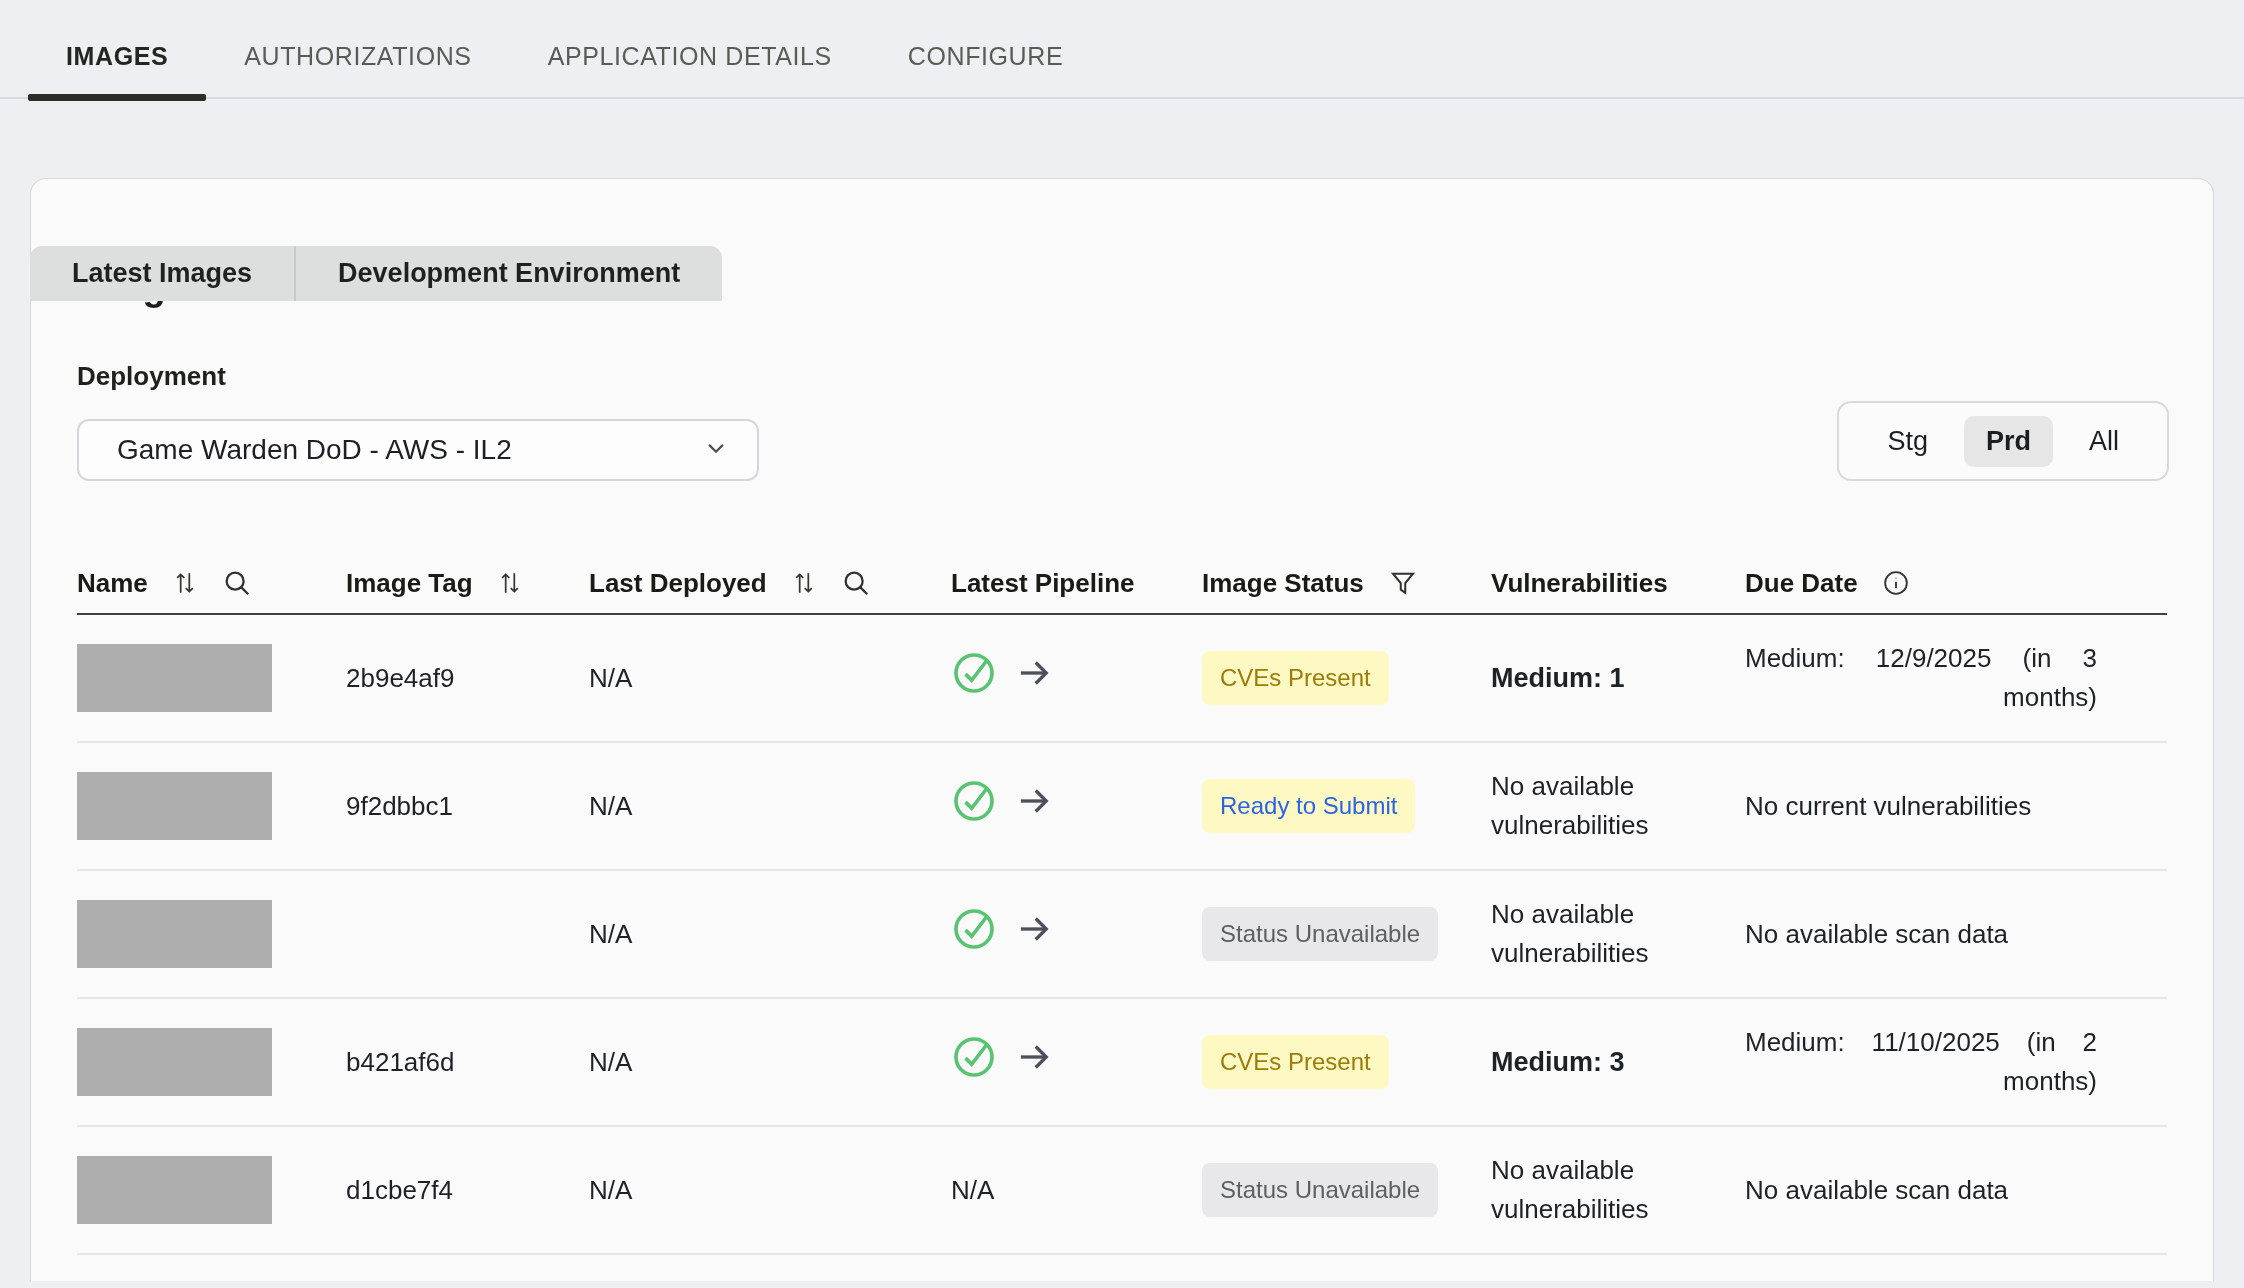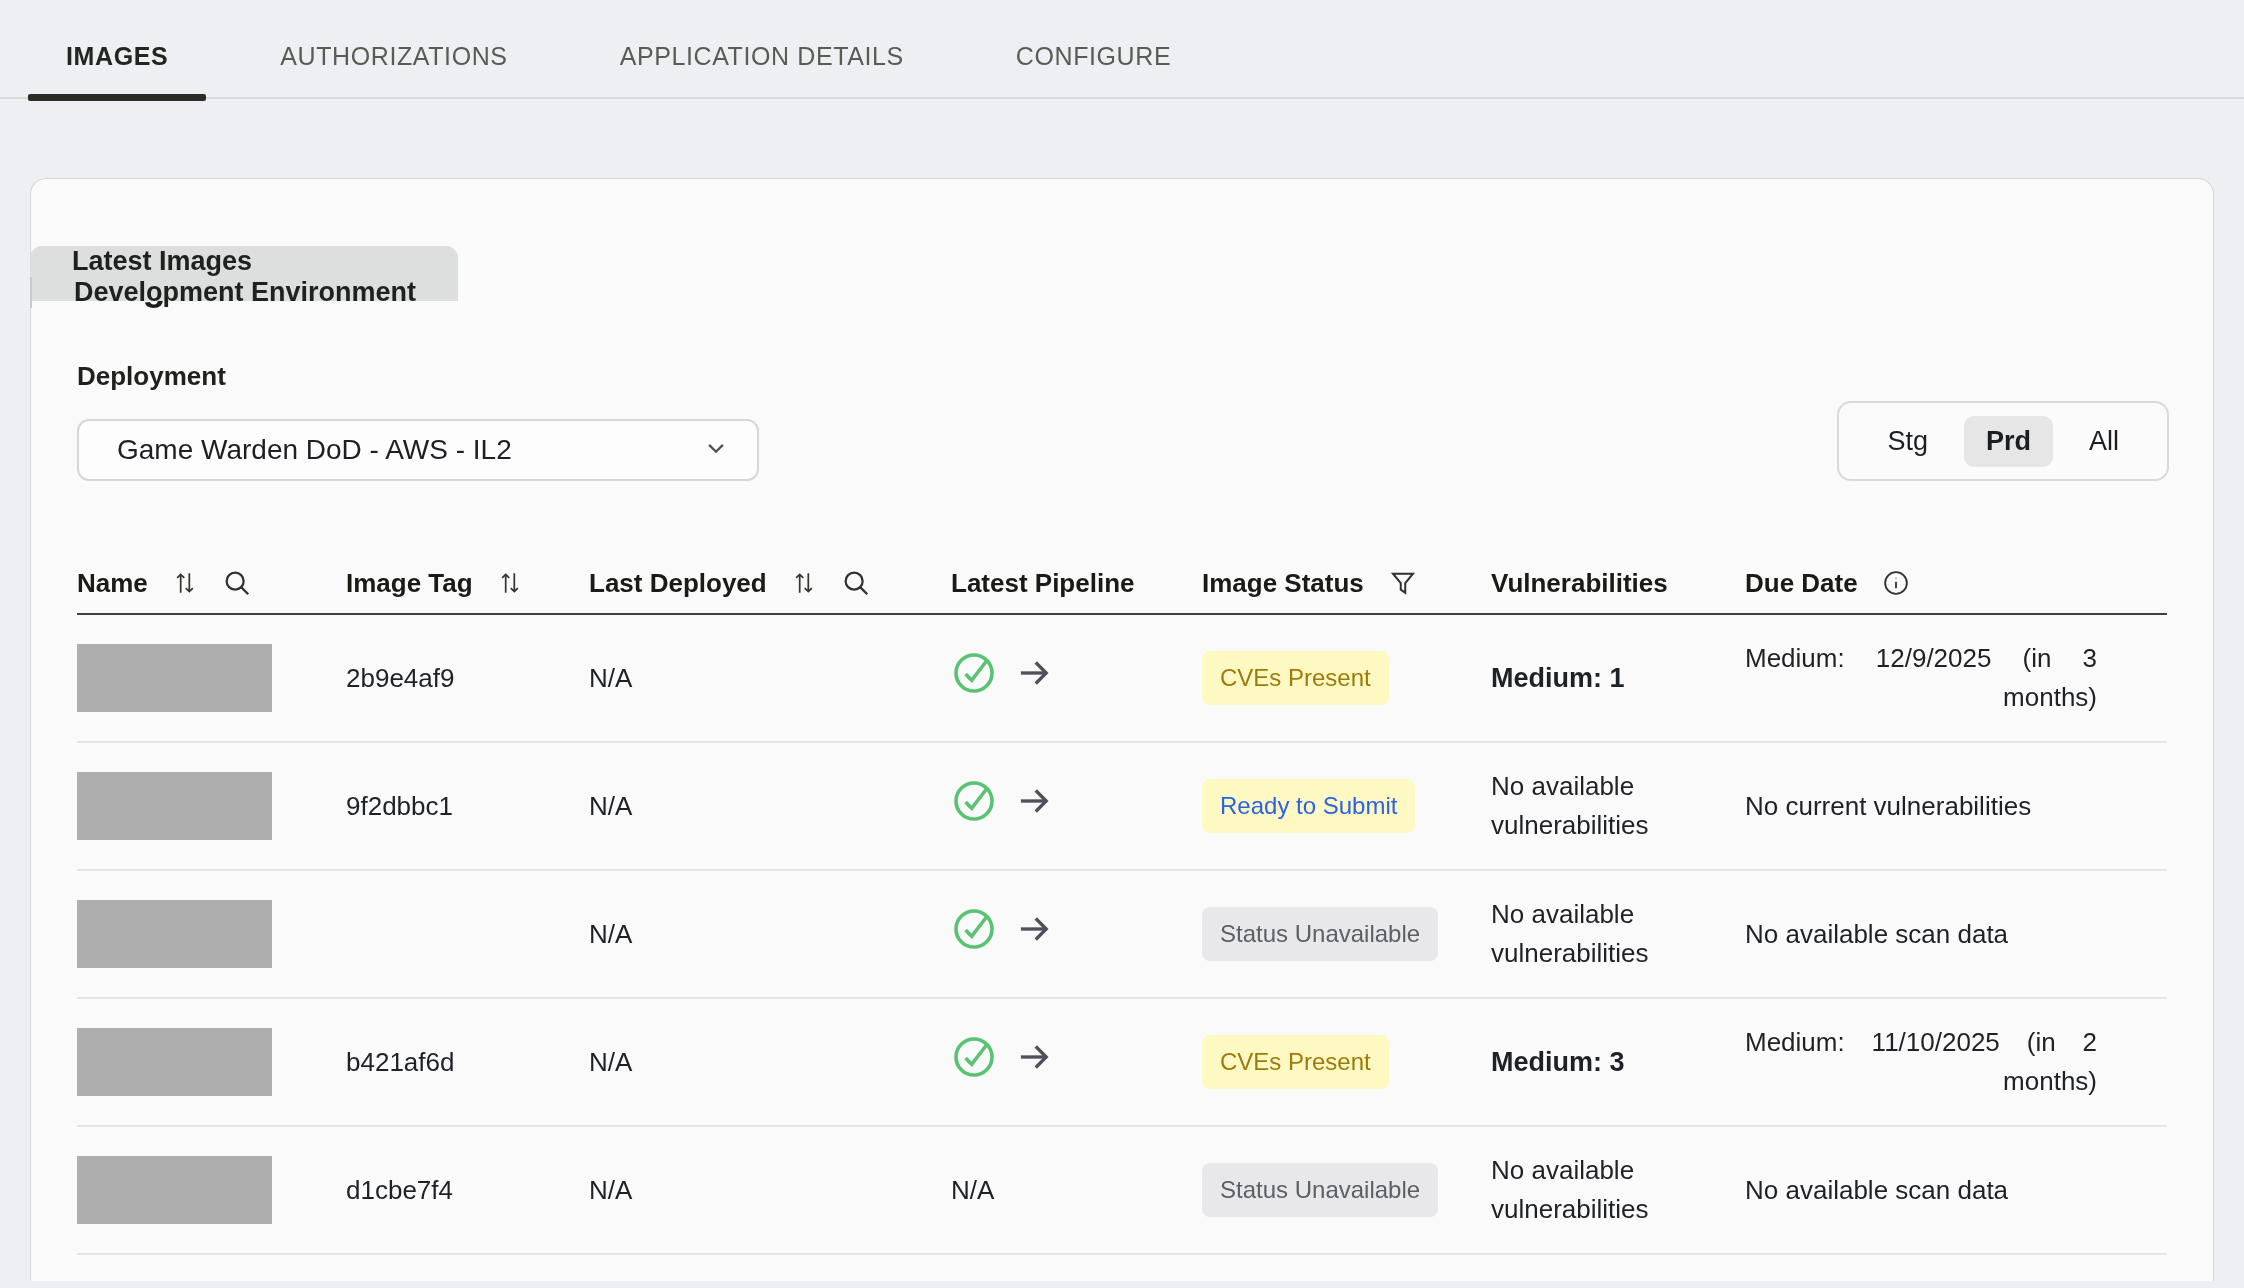--- a/index.html
+++ b/index.html
@@ -10,21 +10,20 @@
     color:#1e2126;
   }
   .page{ position:relative; width:2244px; height:1288px; }
 
   
   .top-nav{
     position:relative;
     display:flex;
     padding:34px 28px 0 28px;
     border-bottom:2px solid #d9dadb;
-    gap:36px;
   }
   .nav-item{
     position:relative;
     padding:8px 38px 26px 38px;
     font-size:25px;
     letter-spacing:.6px;
     font-weight:500;
     color:#585c55;
     cursor:pointer;
     white-space:nowrap;
@@ -37,21 +36,21 @@
   }
 
   
   .content-area{ position:relative; height:1182px; }
 
   .sub-tabs{
     position:absolute; top:68px; left:30px;
     display:flex; align-items:flex-end; z-index:3;
   }
   .tab-group{
-    display:flex; background:#dcdfdd; border-radius:12px 12px 0 0; height:55px;flex-direction:column;
+    display:flex; background:#dcdfdd; border-radius:12px 12px 0 0; height:55px;
   }
   .tab{
     display:flex; align-items:center; padding:0 42px;
     font-size:27px; font-weight:600; color:#1e221e; cursor:pointer; white-space:nowrap;
   }
   .tab + .tab{ border-left:2px solid #c8cbc9; }
   .tab-active{
     margin-left:22px; height:57px;
     display:flex; align-items:center; padding:0 44px;
     background:#fbfbfb; border:1.5px solid #e2e3e4; border-bottom:none;

